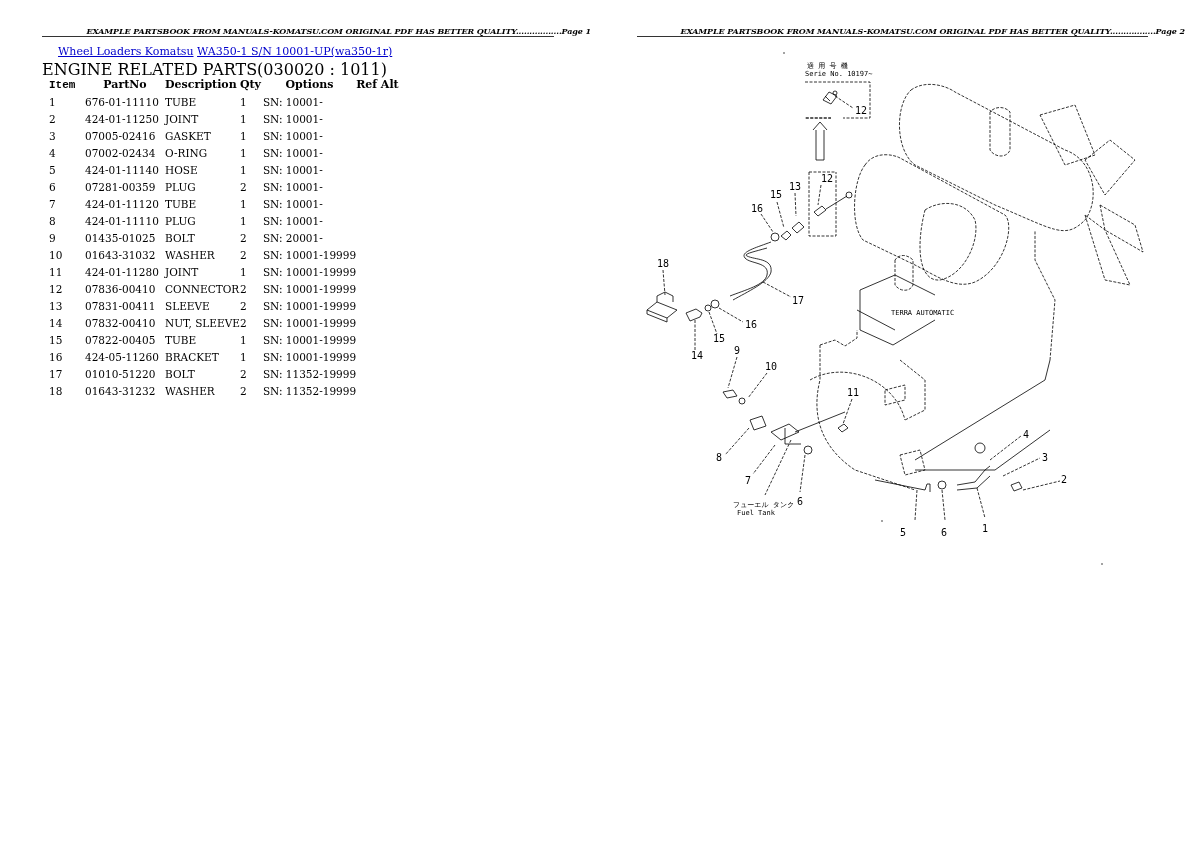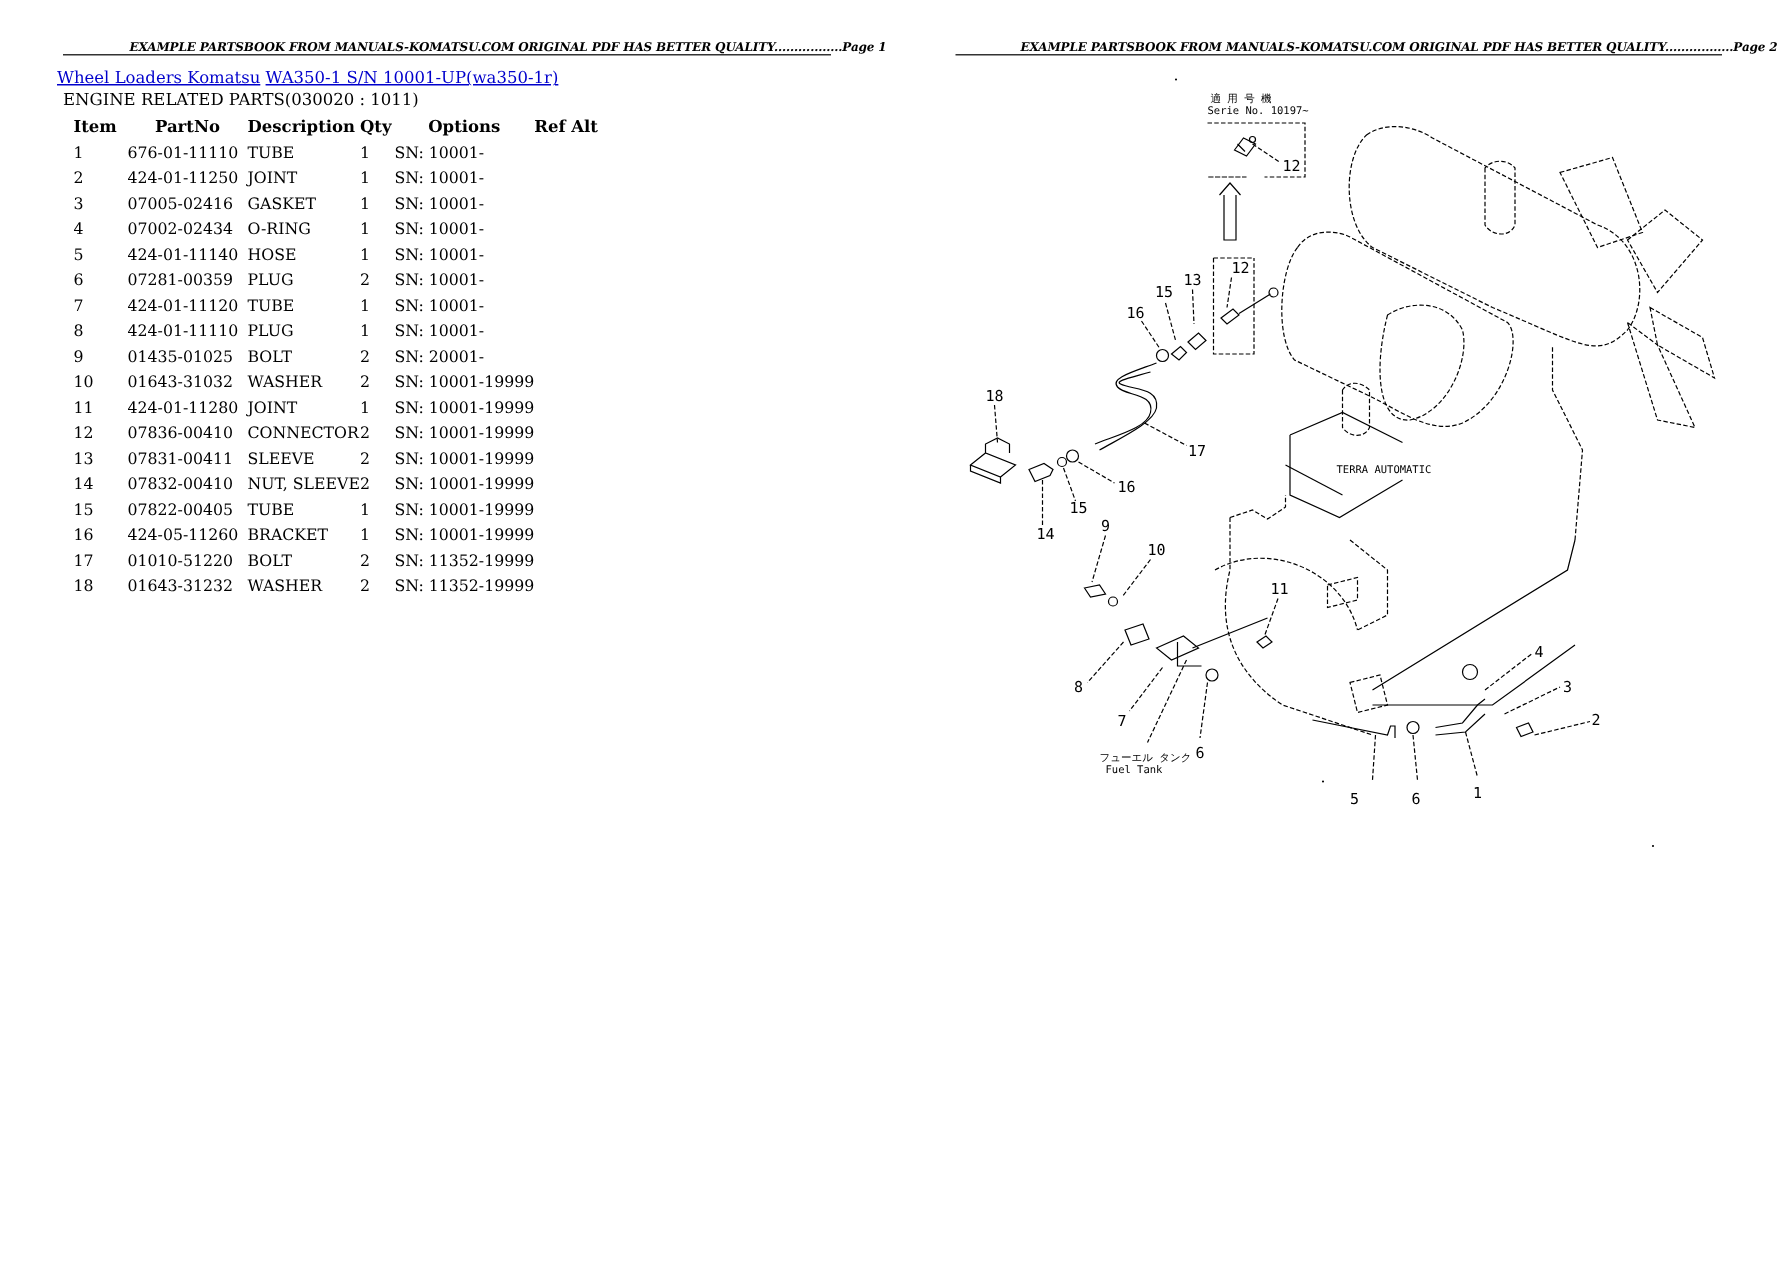--- a/index.html
+++ b/index.html
@@ -6,33 +6,33 @@
   body { width:1190px; height:842px; position:relative; overflow:hidden; font-family:"DejaVu Serif", serif; color:#000; }
   .page { position:absolute; top:0; height:842px; }
   .page-left { left:0; width:595px; }
   .page-right { left:595px; width:595px; }
   .hdr { position:absolute; top:26px; font-family:"DejaVu Serif", serif; font-size:8px; font-weight:bold; font-style:italic; text-align:right; letter-spacing:-0.1px; white-space:nowrap;margin-left:37px; }
   .hdr-rule { position:absolute; top:36px; height:0; border-top:1px solid #333; }
   .page-left .hdr { left:42px; width:512px; }
   .page-left .hdr-rule { left:42px; width:512px; }
   .page-right .hdr { left:42px; width:511px; }
   .page-right .hdr-rule { left:42px; width:511px; }
-  .crumbs { position:absolute; left:38px; top:45px; font-size:11px; white-space:nowrap; }
+  .crumbs { position:absolute; left:58px; top:45px; font-size:11px; white-space:nowrap; }
   .crumbs a { color:#0000cc; text-decoration:underline; cursor:pointer; }
-  .section { position:absolute; left:42px; top:60px; font-size:11px; white-space:nowrap; }
+  .section { position:absolute; left:42px; top:60px; font-size:16px; white-space:nowrap; }
   table.parts { position:absolute; left:42px; top:76px; border-collapse:collapse; font-size:10.5px; }
   table.parts th { font-weight:bold; font-size:11px; text-align:left; padding:0; height:17px; white-space:nowrap; }
   table.parts td { padding:0; height:17px; white-space:nowrap; vertical-align:middle; }
   .c-item { width:36px; padding-left:7px !important; }
   .c-part { width:80px; }
   .c-desc { width:73px; }
   .c-qty { width:23px;margin-left:24px; }
   .c-opt { width:92px;margin-top:36px; }
   .c-ref { width:60px; }
-  th.c-item { padding-left:7px !important; }
+  th.c-item { padding-left:7px !important;font-family:Liberation Mono, monospace; }
   th.c-part { text-align:center !important; }
   th.c-opt { text-align:center !important; }
   .box { display:inline-block; width:8px; height:8px; border:1px solid #000; vertical-align:-1px; margin-right:1px; }
   svg.diagram { position:absolute; left:0; top:0; width:595px; height:842px; }
   .lbl { font-family:"DejaVu Sans Mono", monospace; font-size:10px; fill:#000; }
   .lbl-s { font-family:"DejaVu Sans Mono", monospace; font-size:7px; fill:#000; }
   .ln { stroke:#000; stroke-width:0.8; fill:none; }
   .dl { stroke:#000; stroke-width:0.8; fill:none; stroke-dasharray:3 1.5; }
 </style>
 </head>

